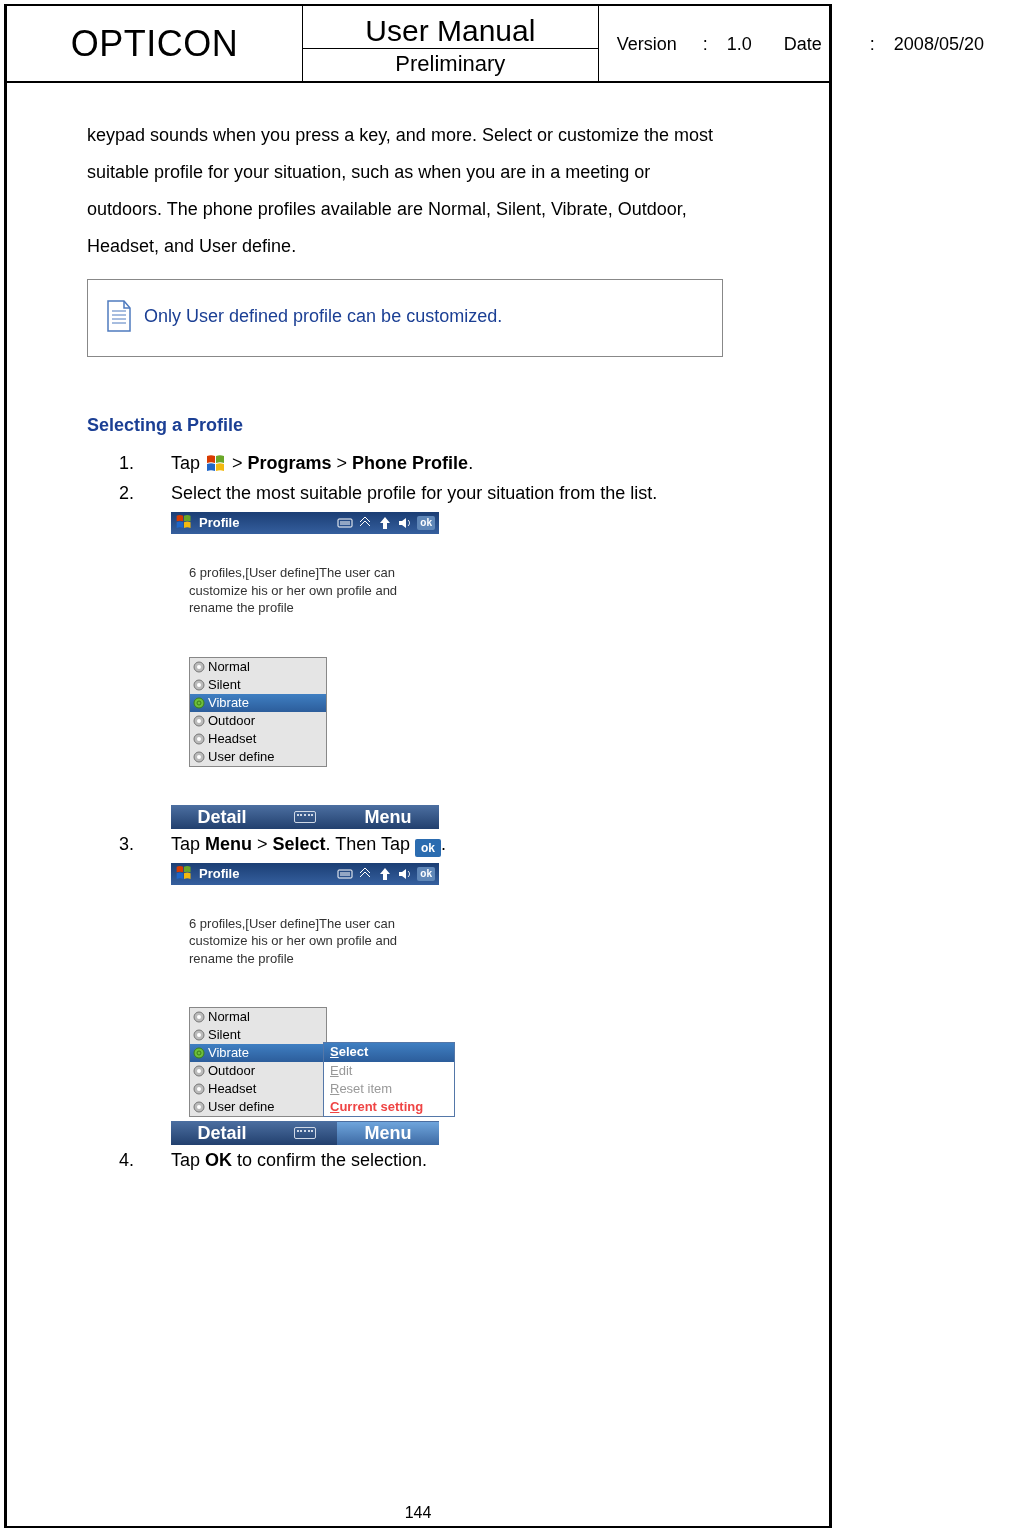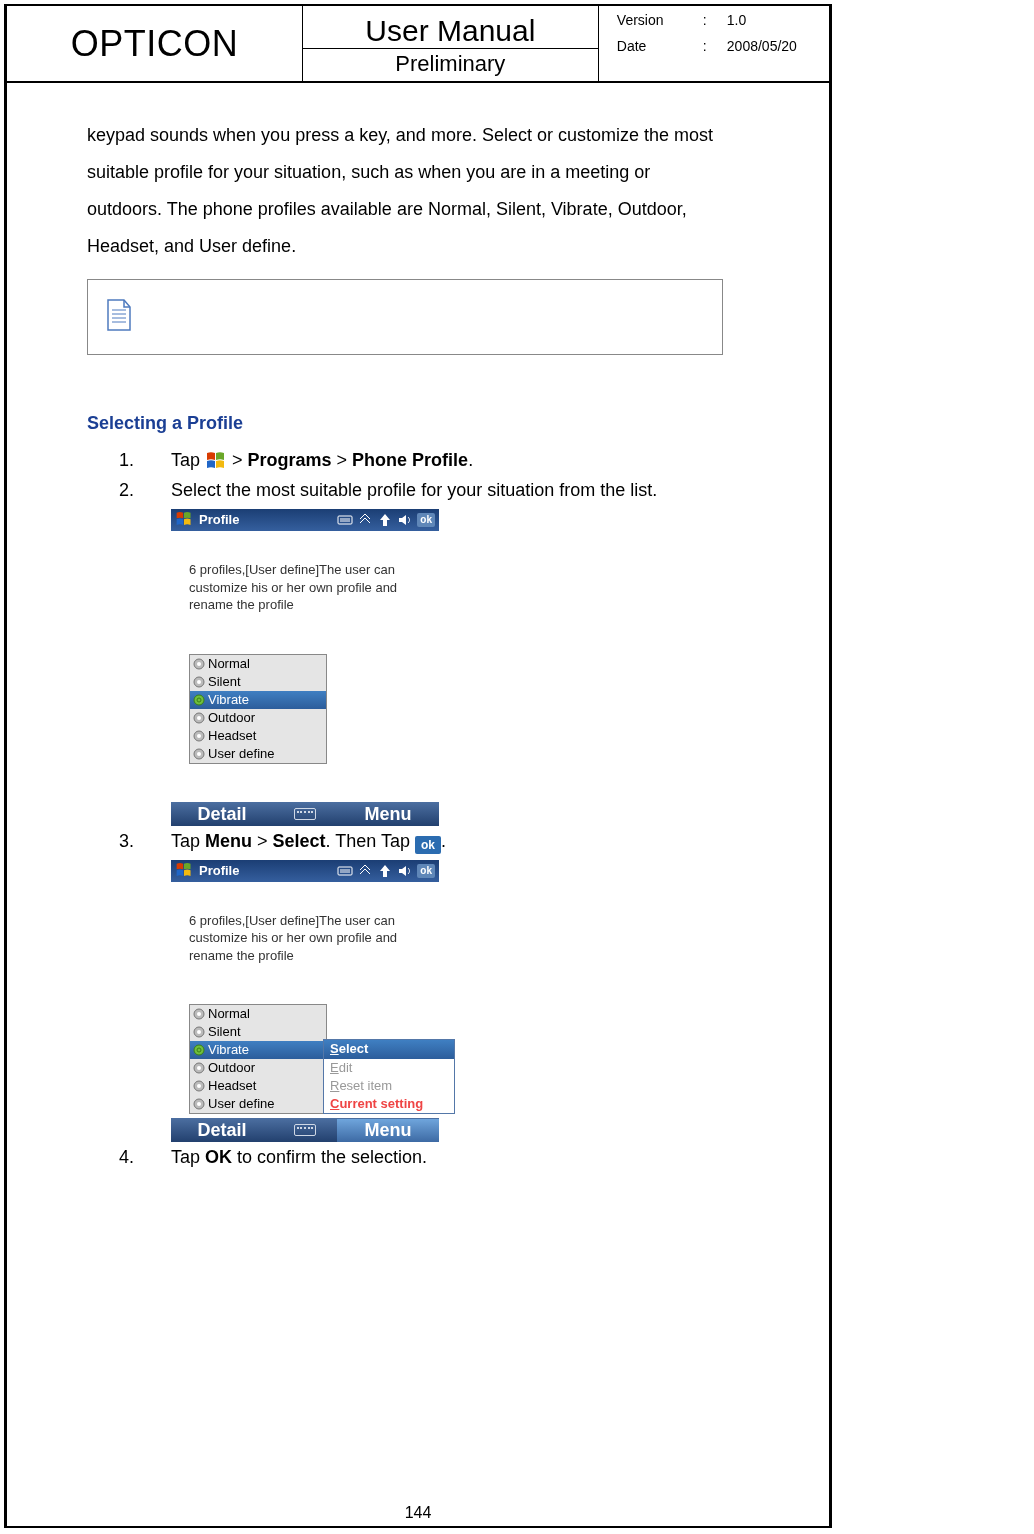--- a/index.html
+++ b/index.html
@@ -50,22 +50,22 @@
   }
   .hdr-mid-bot {
     border-top: 1.5px solid #000;
     font-size: 22px;
     text-align: center;
     padding: 2px 0 4px;
   }
   .hdr-right {
     flex: 1;
     display: flex;
-    flex-direction: column;
-    font-size: 14px;
+    flex-direction: row;
+    font-size: 18px;
   }
   .hdr-right-row {
     display: flex;
     padding: 6px 14px 4px 18px;
     align-items: center;
     font-family: "Segoe UI", Arial, sans-serif;
   }
   .hdr-r-label { width: 86px; }
   .hdr-r-colon { width: 24px; }
   .hdr-r-val { flex: 1; text-align: left; }
@@ -271,20 +271,21 @@
       <span class="note-icon">
         <svg viewBox="0 0 30 34">
             <path d="M4 2h16l6 7v23H4z" fill="#fff" stroke="#4f7bbf" stroke-width="1.5"></path>
             <path d="M20 2v7h6" fill="none" stroke="#4f7bbf" stroke-width="1.5"></path>
             <line x1="8" y1="12" x2="22" y2="12" stroke="#4f7bbf"></line>
             <line x1="8" y1="16" x2="22" y2="16" stroke="#4f7bbf"></line>
             <line x1="8" y1="20" x2="22" y2="20" stroke="#4f7bbf"></line>
             <line x1="8" y1="24" x2="22" y2="24" stroke="#4f7bbf"></line>
           </svg>
       </span>
+      <span class="note-text">Only User defined profile can be customized.</span>
     </div>
 
     <div class="subhead">Selecting a Profile</div>
 
     <ol class="steps">
       <li>
         <span class="step-body">
           <span>Tap </span><span class="inline-icon win"><svg viewBox="0 0 22 20">
                 <path d="M2 2c3-1 5-1 8 0V9c-3-1-5-1-8 0z" fill="#d83b01"></path>
                 <path d="M11 2c3-1 5-1 8 0V9c-3-1-5-1-8 0z" fill="#6aa728"></path>

